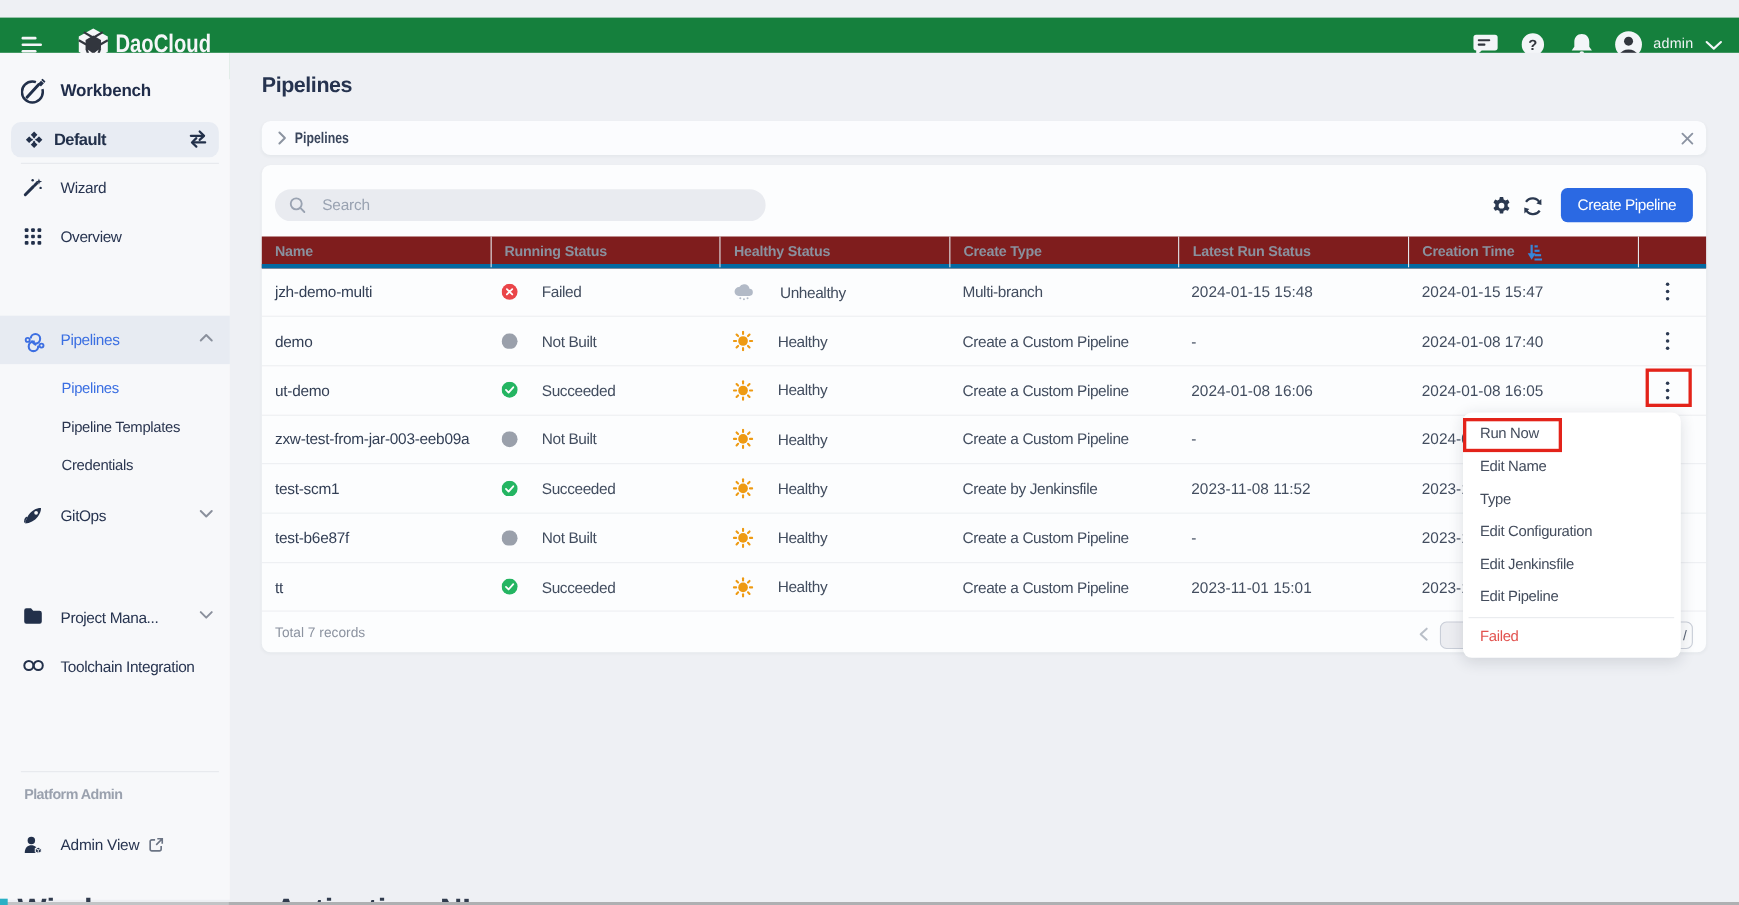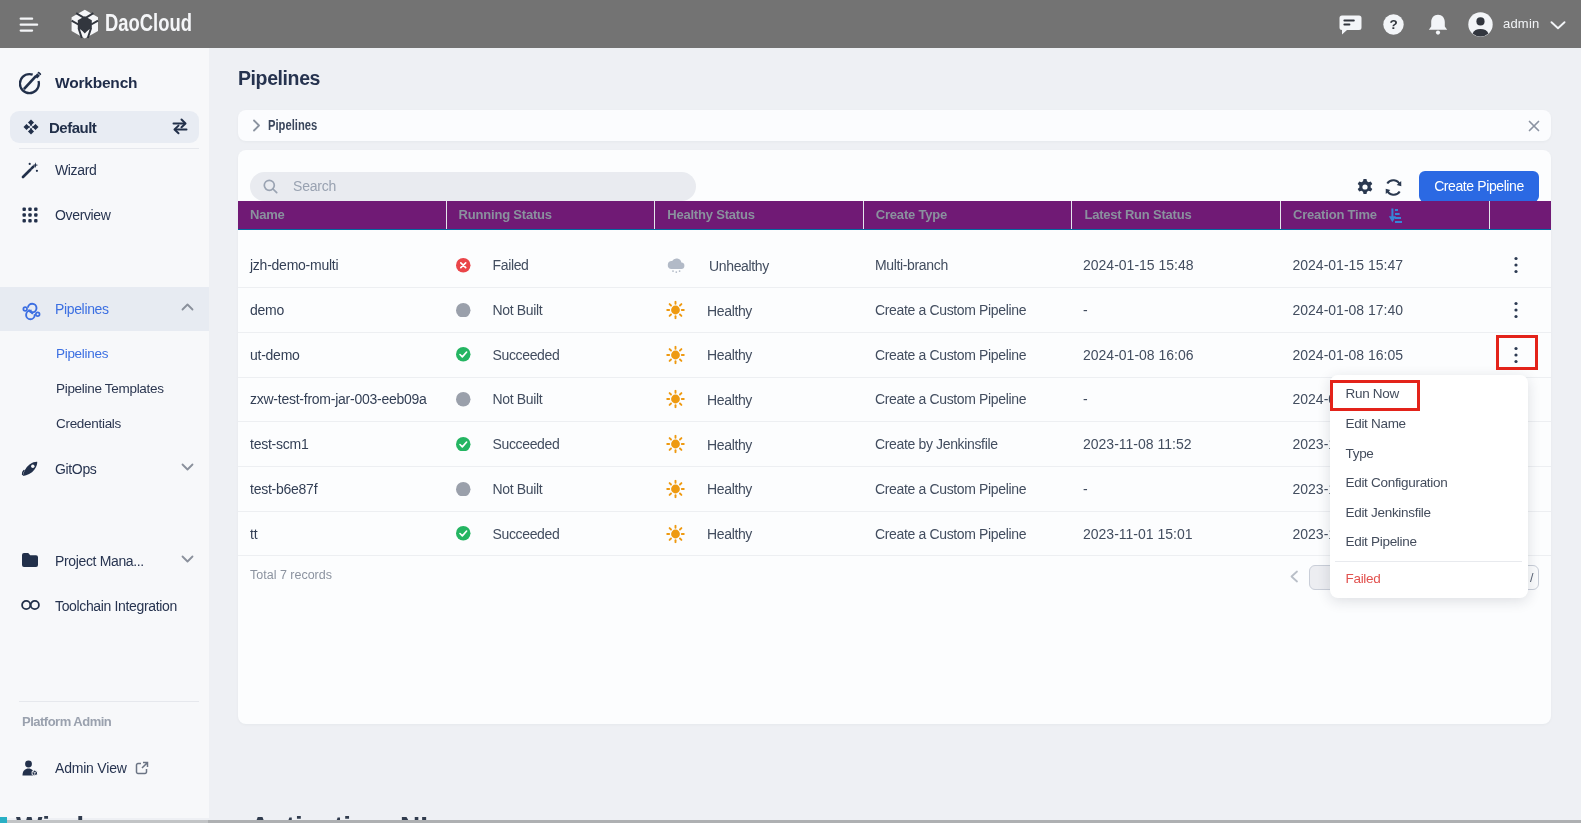--- a/index.html
+++ b/index.html
@@ -1,41 +1,41 @@
 <!DOCTYPE html>
 <html><head>
 <meta charset="utf-8">
 <style>
 *{margin:0;padding:0;box-sizing:border-box}
 html,body{width:1581px;height:823px;overflow:hidden}
 body{font-family:"Liberation Sans",sans-serif;background:#eef0f4}
 #app{position:relative;width:1581px;height:823px}
 .abs{position:absolute}
 
-#topbar{position:absolute;left:0;top:0;width:1581px;height:56px;background:#737373}
+#topbar{position:absolute;left:0;top:16px;width:1581px;height:56px;background:#15803d}
 #topbar .admin{position:absolute;left:1503px;top:0;height:48px;line-height:48px;color:#f2f4f7;font-size:13px;letter-spacing:.2px}
 
 #side{position:absolute;left:0;top:48px;width:209px;height:770px;background:#f7f8fa}
 .sitem{position:absolute;left:0;width:209px;height:40px;color:#273450;font-size:14px;letter-spacing:-.35px}
 .sitem .ic{position:absolute;left:21px;top:50%;margin-top:-9px}
 .sitem .lb{position:absolute;left:55px;top:50%;transform:translateY(-50%);white-space:nowrap}
 .sitem .chev{position:absolute;left:181px;top:50%;margin-top:-6px}
 .ssub{position:absolute;left:56px;color:#2b3650;font-size:13.5px;letter-spacing:-.3px;white-space:nowrap;transform:translateY(-50%)}
 .divider{position:absolute;left:19px;width:180px;height:1px;background:#e6e8ed}
 
 #main{position:absolute;left:209px;top:48px;width:1372px;height:770px;background:#eef0f4}
 h1{position:absolute;left:29px;top:18.5px;font-size:19.5px;line-height:23px;color:#26334f;letter-spacing:-.4px}
 #crumb{position:absolute;left:29px;top:62px;width:1313px;height:31px;background:#fbfcfe;border-radius:8px;box-shadow:0 1px 3px rgba(30,40,60,.04)}
 #crumb .tx{position:absolute;left:30px;top:0;line-height:30px;font-size:14px;font-weight:bold;color:#3a465c;transform:scaleX(.8);transform-origin:0 50%}
-#tcard{position:absolute;left:29px;top:102px;width:1313px;height:574px;background:#fcfdfe;border-radius:8px;box-shadow:0 1px 3px rgba(30,40,60,.04)}
+#tcard{position:absolute;left:29px;top:102px;width:1313px;height:443px;background:#fcfdfe;border-radius:8px;box-shadow:0 1px 3px rgba(30,40,60,.04)}
 #search{position:absolute;left:12px;top:22px;width:446px;height:29px;background:#e9ebf0;border-radius:15px}
 #search .ph{position:absolute;left:43px;top:0;line-height:28px;font-size:14px;color:#99a2b1;letter-spacing:-.2px}
 #createbtn{position:absolute;left:1181px;top:21px;width:120px;height:31px;background:#2b69e3;border-radius:6px;color:#fff;font-size:14px;letter-spacing:-.4px;text-align:center;line-height:30px}
 
-#thead{position:absolute;left:0;top:51px;width:1313px;height:28.5px;background:#701a75;border-bottom:1px solid #0369a1}
+#thead{position:absolute;left:0;top:65px;width:1313px;height:28.5px;background:#7f1d1d;border-bottom:4px solid #0369a1}
 #thead .hc{position:absolute;top:0;height:28px;line-height:28px;font-size:13px;letter-spacing:-.2px;font-weight:bold;color:#8a919e;border-right:1px solid #e4e7ec;padding-left:12px}
 .trow{position:absolute;left:0;width:1313px;height:44.7px;border-bottom:1px solid #edeff2;font-size:14px;color:#424d5f}
 .trow>div{position:absolute;top:50%;transform:translateY(-50%);white-space:nowrap}
 .trow .nm{left:12px;font-weight:normal;color:#333f55;letter-spacing:-.25px}
 .trow .rs{left:218px}.trow .hs{left:428px}.trow .ct{left:637px}.trow .lr{left:845px}.trow .cr{left:1054.5px}
 .stat{display:flex;align-items:center;gap:22px}
 .stat span{letter-spacing:-.35px}
 .trow .ct{letter-spacing:-.35px}
 .dots{position:absolute;left:1266px;top:50%;width:24px;height:24px;transform:translateY(-50%)}
 #tfoot{position:absolute;left:0;top:406.5px;width:1313px;height:36.5px}

